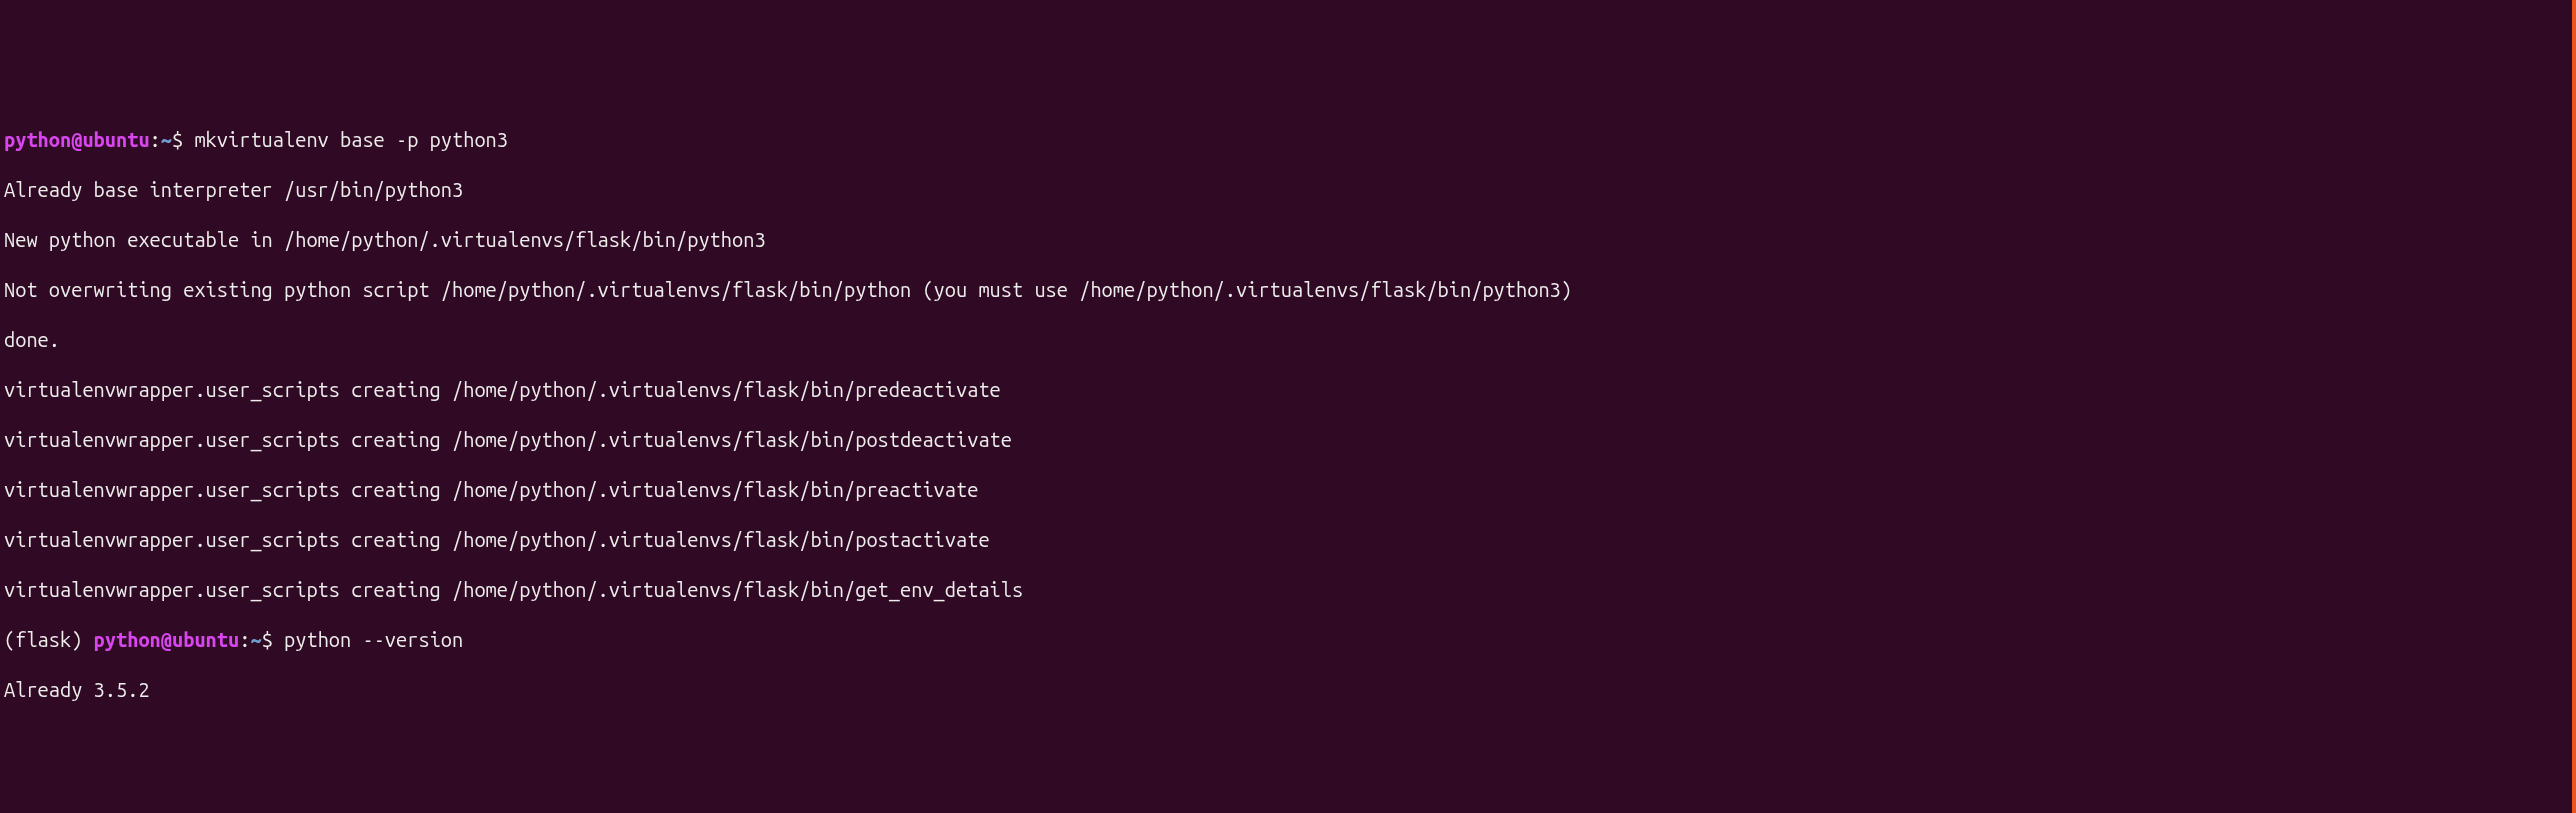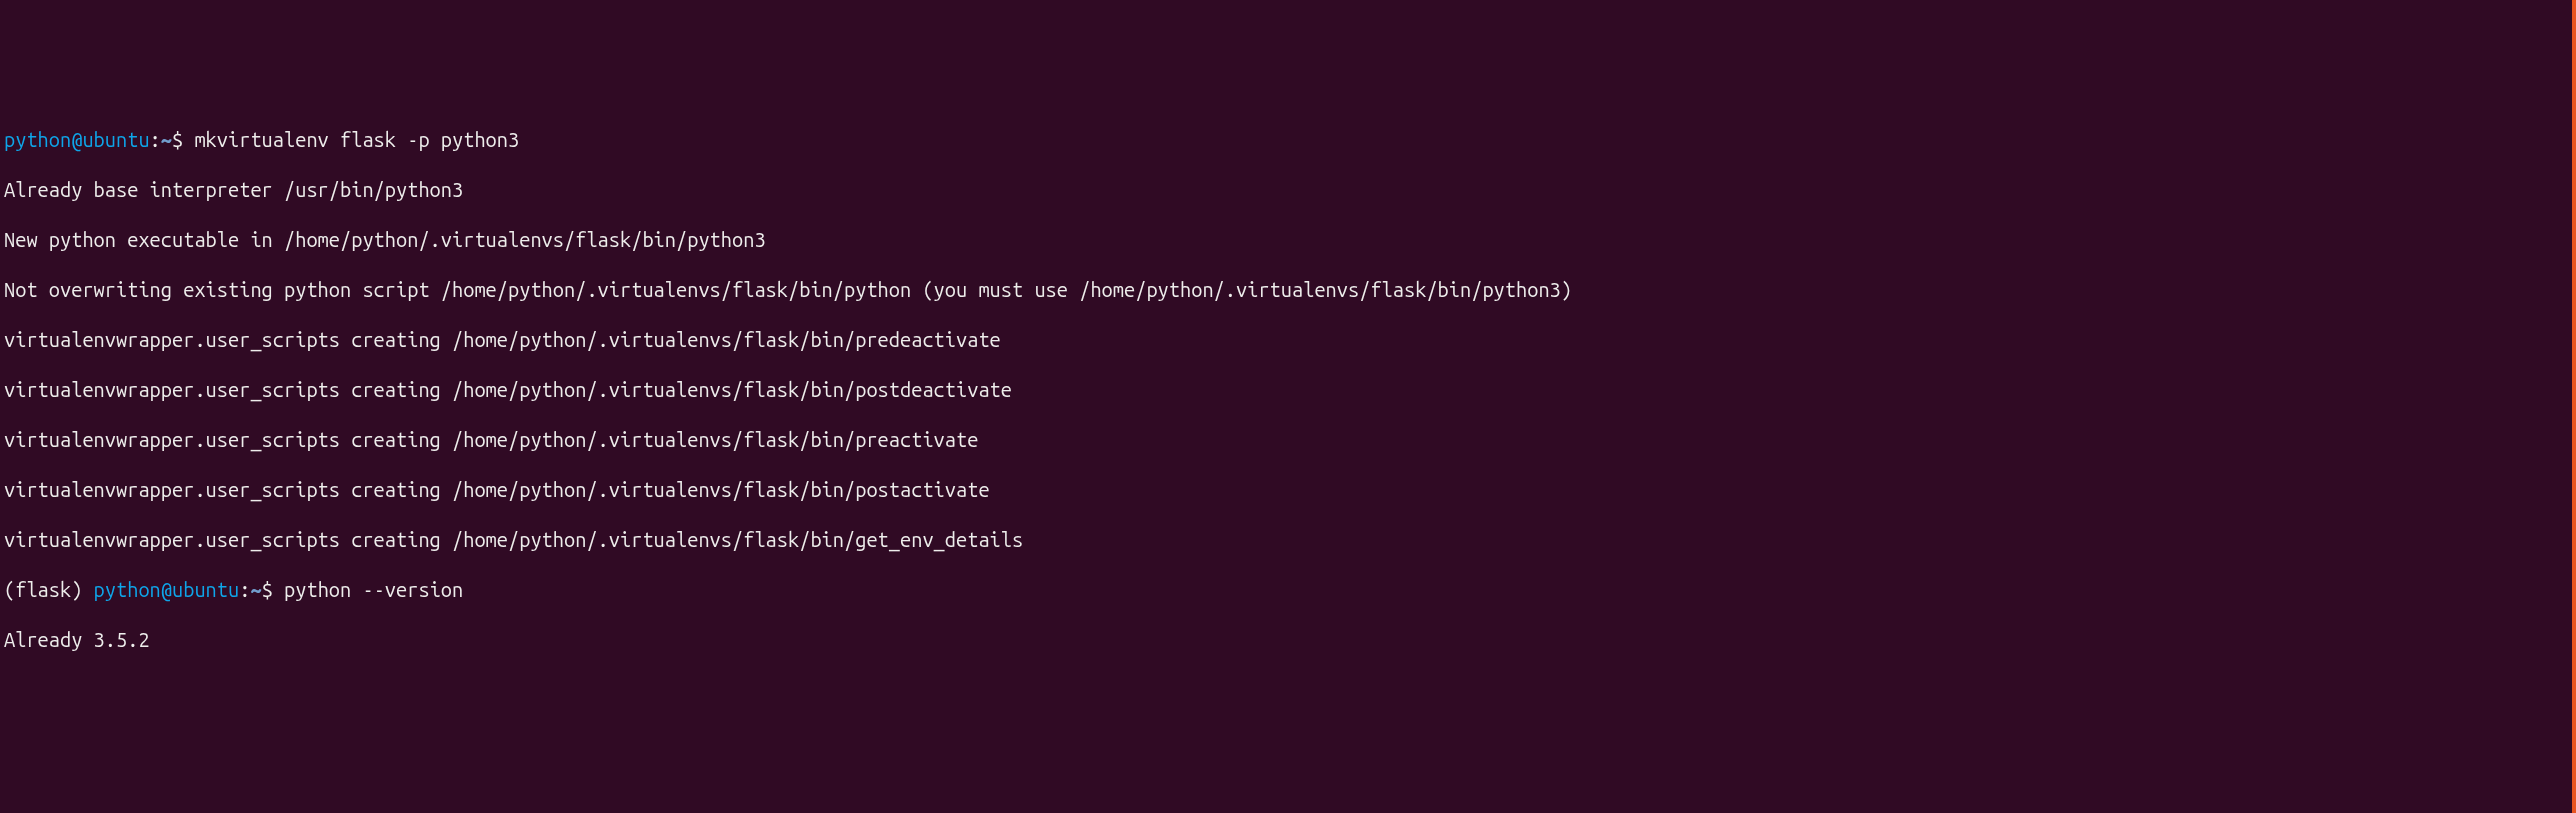--- a/index.html
+++ b/index.html
@@ -17,22 +17,22 @@
     white-space: pre;
     overflow-x: auto;
     width: 2576px;
     min-height: 814px;
   }
   .line {
     white-space: pre-wrap;
     word-break: break-all;
   }
   .user-green {
-    color: #0ea5e9;
-    font-weight: normal;
+    color: #d946ef;
+    font-weight: bold;
   }
   .path-blue {
     color: #729fcf;
     font-weight: bold;
   }
   .plain {
     color: #eeeeec;
   }
   .orange-edge {
     position: fixed;
@@ -42,24 +42,25 @@
     height: 100%;
     background-color: #e95420;
   }
 </style>
 </head>
 <body>
 
 
 
 <div class="terminal">
-<div class="line"><span class="user-green">python@ubuntu</span><span class="plain">:</span><span class="path-blue">~</span><span class="plain">$ </span><span class="plain">mkvirtualenv flask -p python3</span></div>
+<div class="line"><span class="user-green">python@ubuntu</span><span class="plain">:</span><span class="path-blue">~</span><span class="plain">$ </span><span class="plain">mkvirtualenv base -p python3</span></div>
 <div class="line plain">Already base interpreter /usr/bin/python3</div>
 <div class="line plain">New python executable in /home/python/.virtualenvs/flask/bin/python3</div>
 <div class="line plain">Not overwriting existing python script /home/python/.virtualenvs/flask/bin/python (you must use /home/python/.virtualenvs/flask/bin/python3)</div>
+<div class="line plain">done.</div>
 <div class="line plain">virtualenvwrapper.user_scripts creating /home/python/.virtualenvs/flask/bin/predeactivate</div>
 <div class="line plain">virtualenvwrapper.user_scripts creating /home/python/.virtualenvs/flask/bin/postdeactivate</div>
 <div class="line plain">virtualenvwrapper.user_scripts creating /home/python/.virtualenvs/flask/bin/preactivate</div>
 <div class="line plain">virtualenvwrapper.user_scripts creating /home/python/.virtualenvs/flask/bin/postactivate</div>
 <div class="line plain">virtualenvwrapper.user_scripts creating /home/python/.virtualenvs/flask/bin/get_env_details</div>
 <div class="line"><span class="plain">(flask) </span><span class="user-green">python@ubuntu</span><span class="plain">:</span><span class="path-blue">~</span><span class="plain">$ </span><span class="plain">python --version</span></div>
 <div class="line plain">Already 3.5.2</div>
 
 
 

